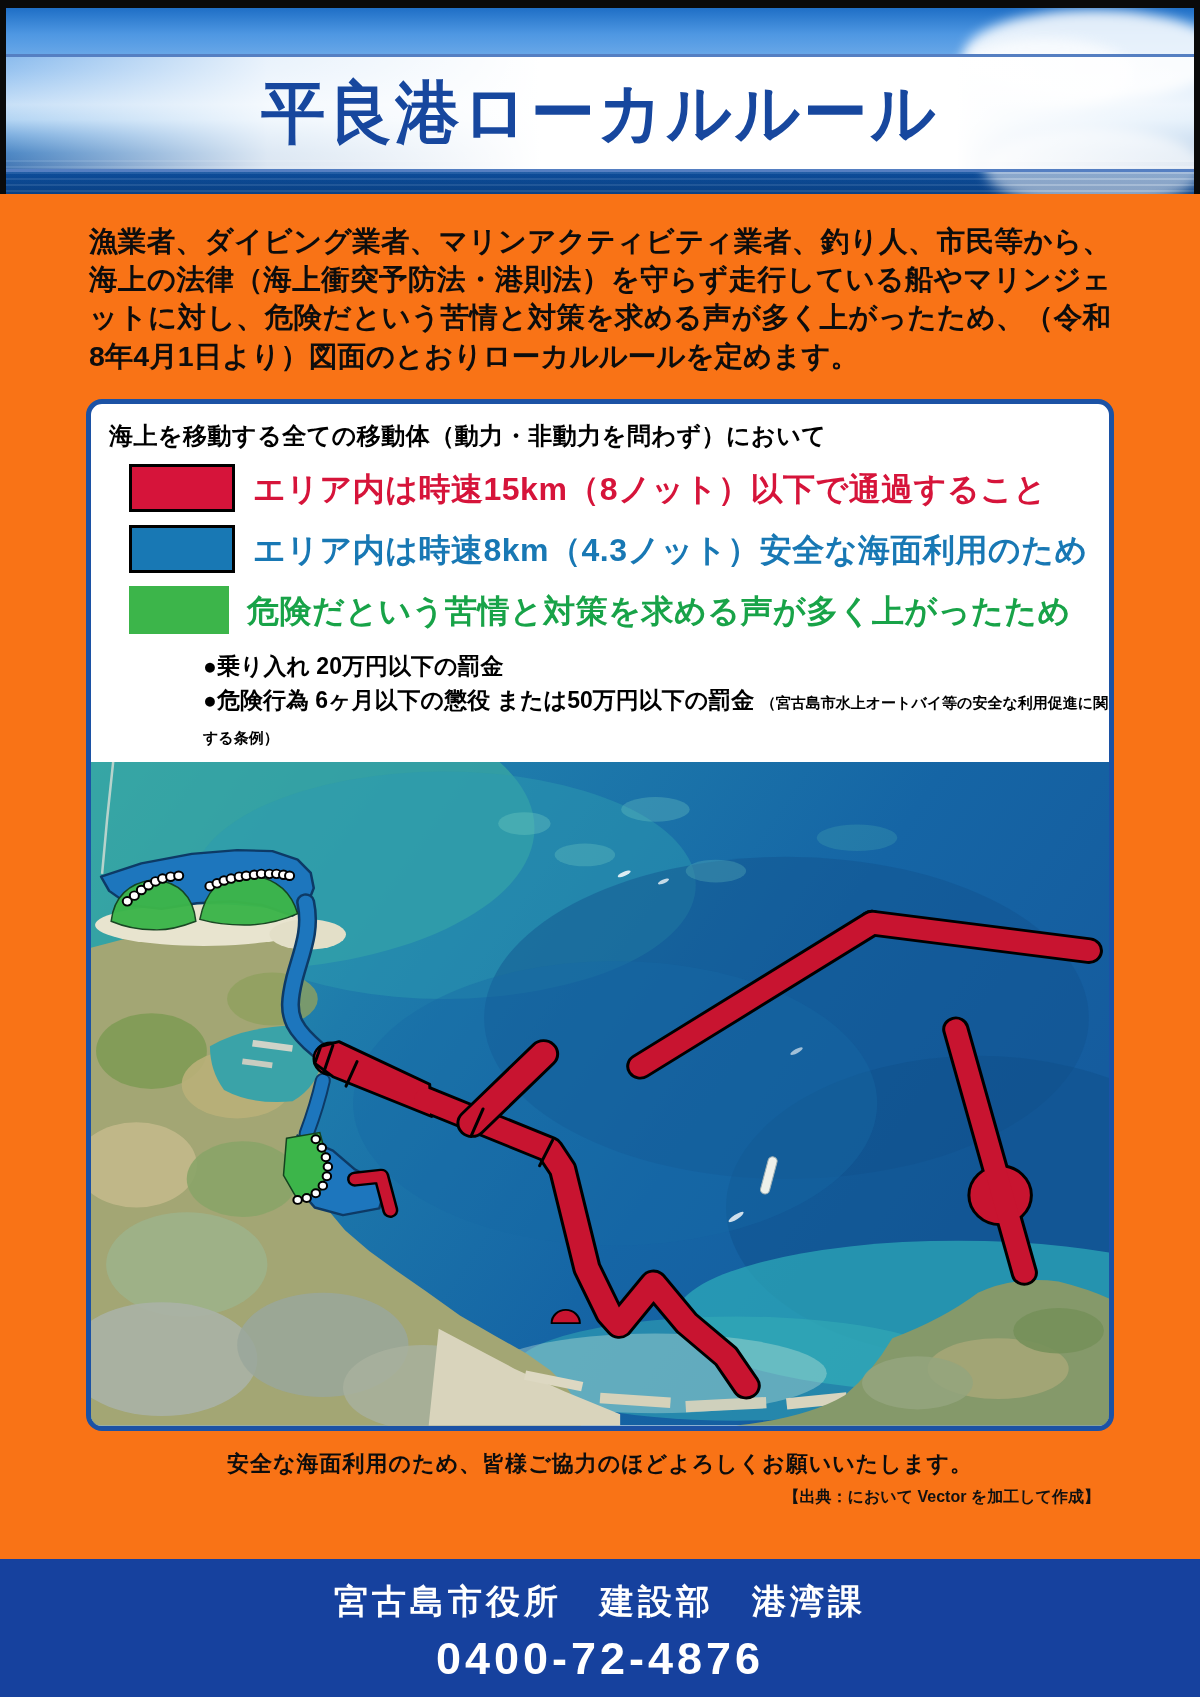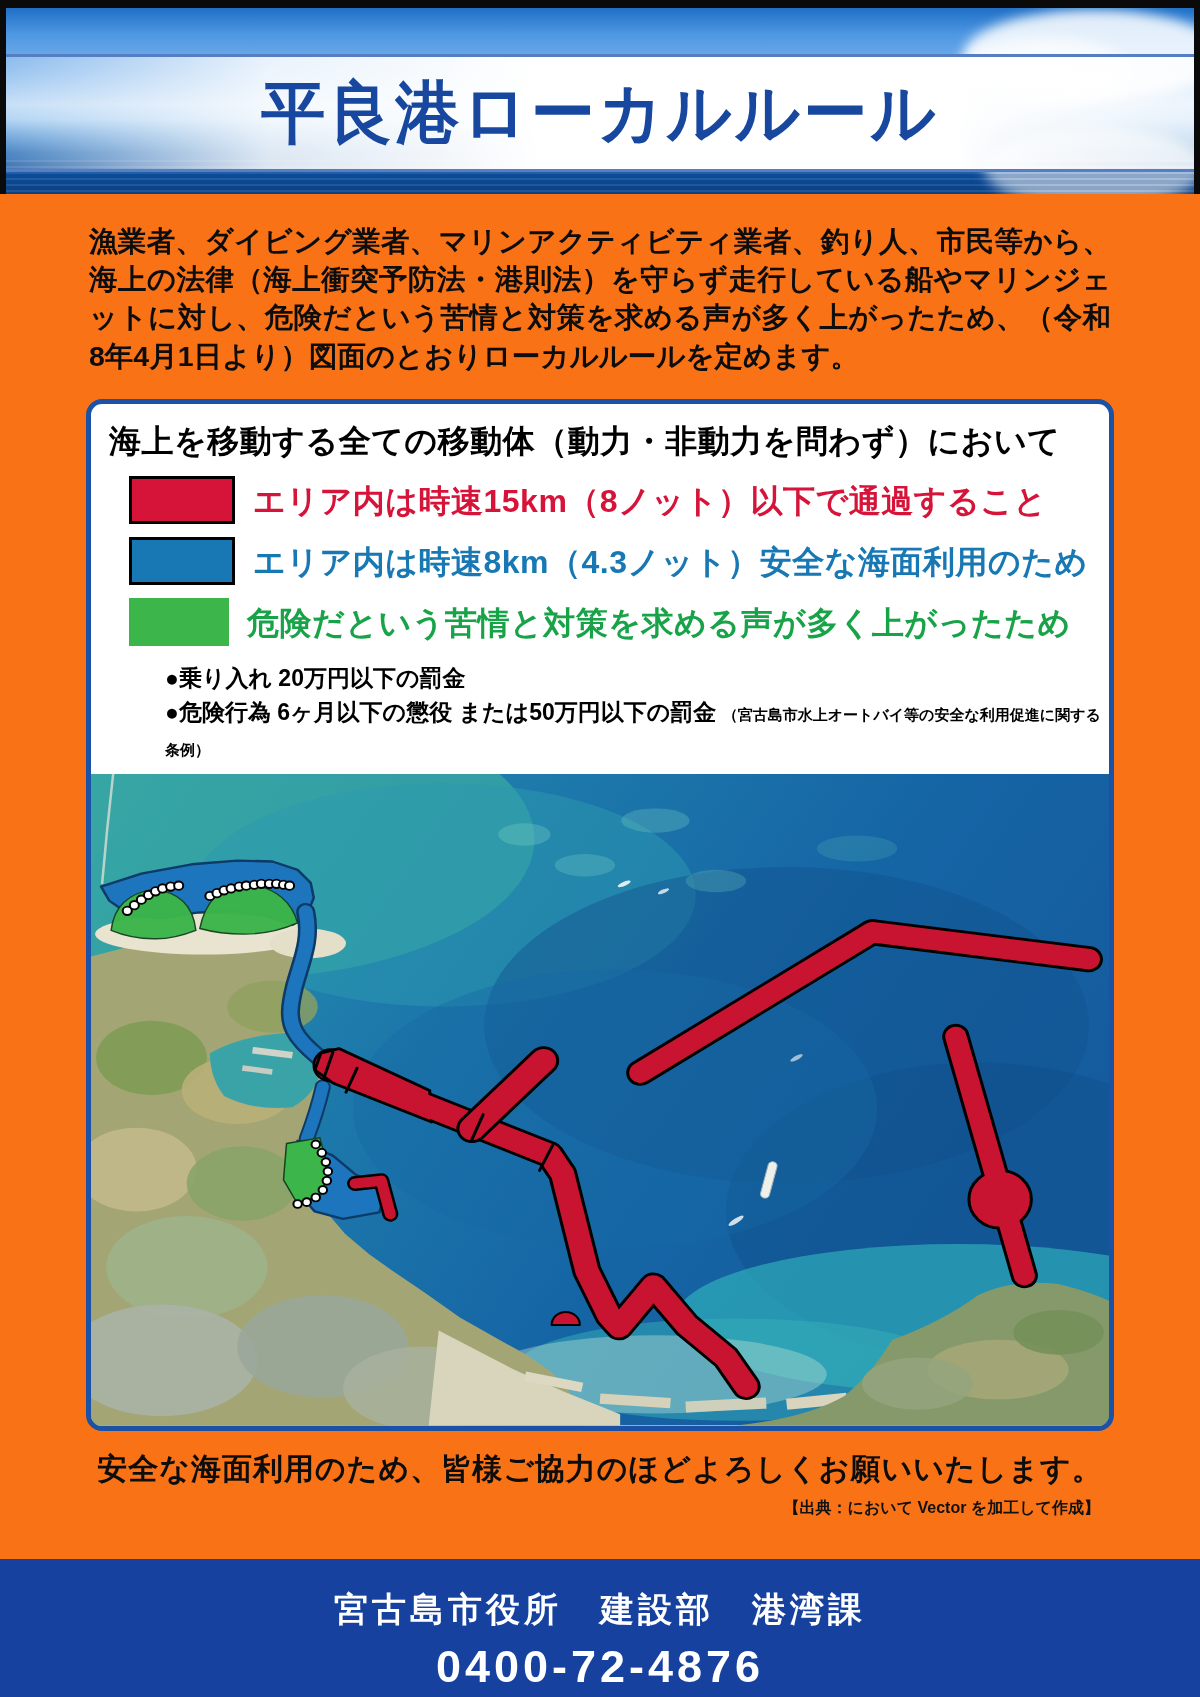--- a/index.html
+++ b/index.html
@@ -22,41 +22,41 @@
         display:flex;align-items:center;justify-content:center;}
   .page-title{font-size:64px;font-weight:900;color:#17479e;letter-spacing:3px;
         transform:scaleY(1.06);white-space:nowrap;}
   
   .intro{width:1022px;margin:28px auto 0;font-size:28.5px;font-weight:700;color:#0d0d0d;
         line-height:1.34;text-align:justify;}
   
   .rules-box{box-sizing:border-box;width:1028px;height:1032px;margin:24px auto 0;
         border:5px solid #1c52a5;border-radius:16px;display:flex;flex-direction:column;
         overflow:hidden;background:#fff;}
-  .rules-heading{margin:16px 28px 12px 18px;font-size:32px;font-weight:900;color:#000;
+  .rules-heading{margin:16px 28px 12px 18px;font-size:24px;font-weight:900;color:#000;
         letter-spacing:.5px;white-space:nowrap;}
   .rule-row{display:flex;align-items:flex-end;margin:0 0 13px 38px;}
   .swatch{width:100px;height:42px;margin-right:18px;flex:0 0 auto;}
   .swatch.red{background:#d6143a;border:3px solid #000;}
   .swatch.blue{background:#1878b4;border:3px solid #000;}
   .swatch.green{background:#3cb54a;border:none;height:48px;}
   .rule-label{font-size:32px;font-weight:900;letter-spacing:.5px;white-space:nowrap;}
   .rule-label.red{color:#d6143a;}
   .rule-label.blue{color:#1878b4;}
   .rule-label.green{color:#18a348;}
-  .penalties{margin:2px 0 10px 74px;color:#000;}
+  .penalties{margin:2px 0 10px 112px;color:#000;}
   .penalty{font-size:23px;font-weight:700;line-height:1.5;}
   .penalty .note{font-size:15px;font-weight:700;}
   .map-wrap{flex:1 1 auto;min-height:0;}
   .map-wrap svg{display:block;width:100%;height:100%;}
   
-  .caption{margin-top:18px;text-align:center;font-size:30px;font-weight:900;color:#0d0d0d;letter-spacing:1px;}
+  .caption{margin-top:18px;text-align:center;font-size:22px;font-weight:900;color:#0d0d0d;letter-spacing:1px;}
   .source{margin-top:8px;padding-right:100px;text-align:right;font-size:16px;font-weight:700;color:#111;}
   .footer{position:absolute;left:0;right:0;bottom:0;height:138px;background:#16419e;color:#fff;text-align:center;}
-  .footer .office{padding-top:20px;font-size:34px;font-weight:700;letter-spacing:4px;margin-top:8px;}
+  .footer .office{padding-top:20px;font-size:34px;font-weight:700;letter-spacing:4px;}
   .footer .phone{margin-top:8px;font-size:45px;font-weight:700;letter-spacing:4px;}
 </style>
 </head>
 <body>
 
 <div class="page">
 
   <div class="edge-top"></div>
 
   <div class="hero">

